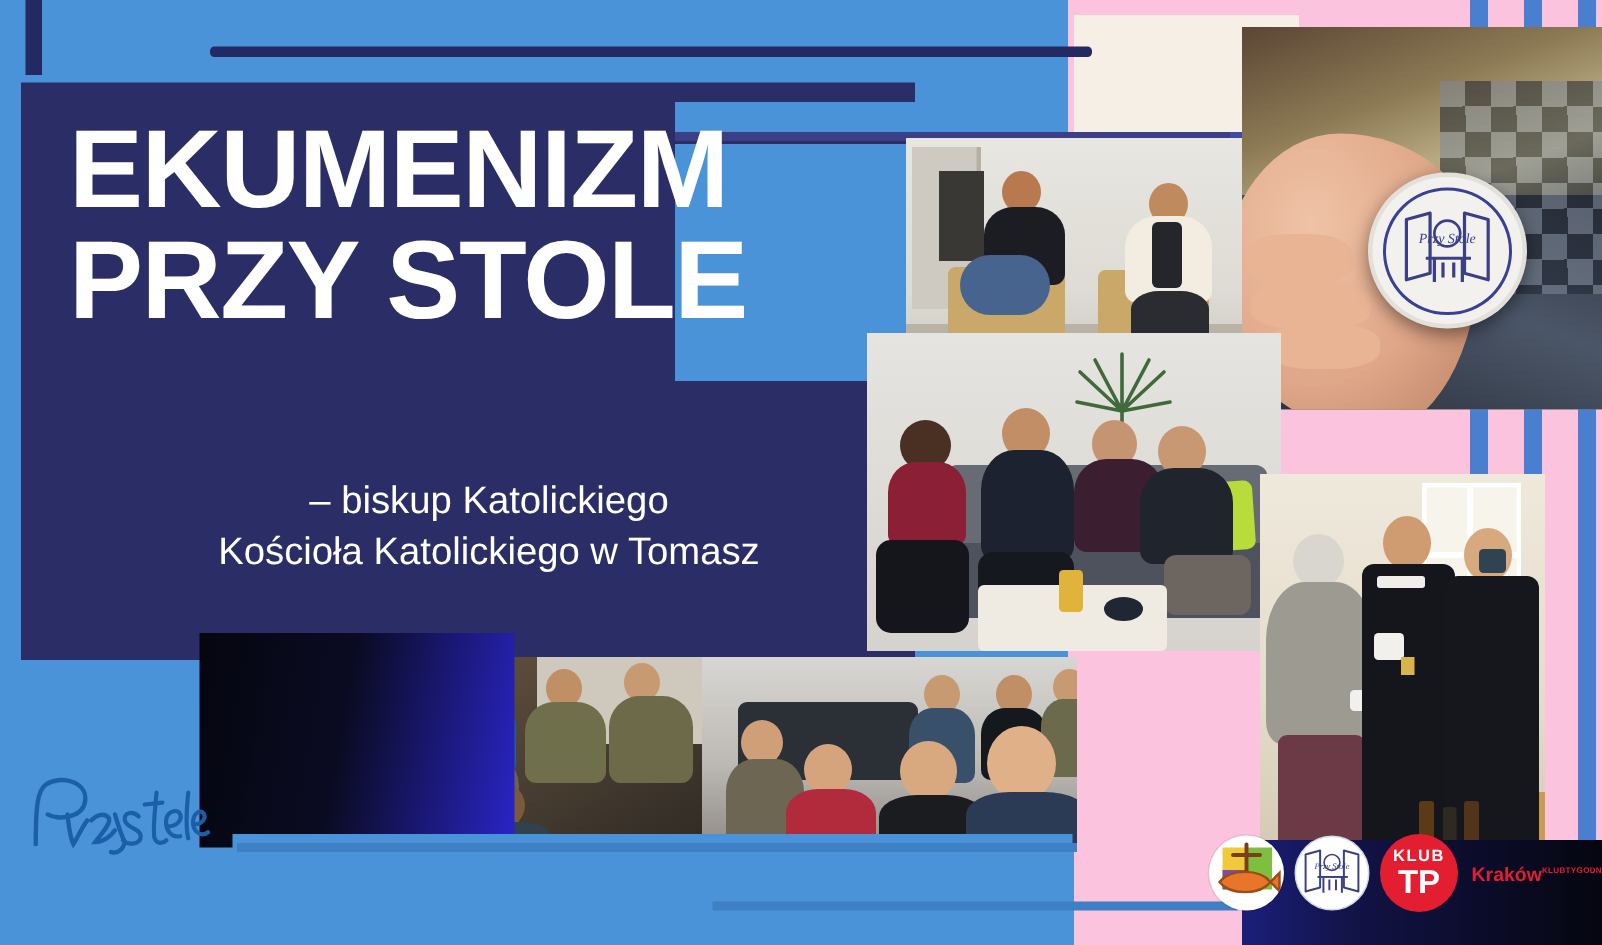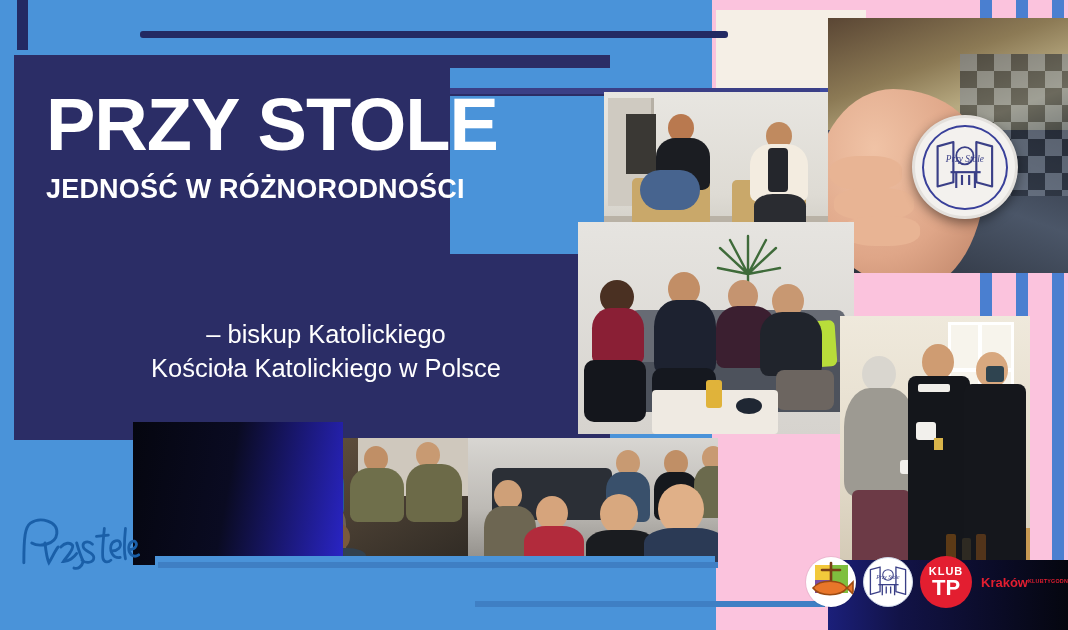--- a/index.html
+++ b/index.html
@@ -349,27 +349,27 @@
     <div class="abs" style="left:136px;bottom:4px;width:10px;height:30px;background:#52341a;border-radius:2px;"></div>
   </div>
 
   <div class="blue-bottom"></div>
   <div class="blue-bottom2"></div>
   <div class="dark-grad-r"></div>
   <div class="rule-b1"></div>
   <div class="rule-b2"></div>
 
   <div class="headline">
+    <div class="h-line" id="h1">EKUMENIZM</div>
     <div class="h-line" id="h2">PRZY STOLE</div>
-    <div class="h-line" id="h3">JEDNOŚĆ W RÓŻNORODNOŚCI</div>
   </div>
 
   <div class="guest">
     <span class="ln">– biskup Katolickiego</span>
-    <span class="ln">Kościoła Katolickiego w Polsce</span>
+    <span class="ln">Kościoła Katolickiego w Tomasz</span>
   </div>
 
   <svg id="brand-script" viewBox="0 0 200 100">
     <g fill="none" stroke="#1a5fa8" stroke-width="4.4" stroke-linecap="round">
       <path d="M24 86 C24 46 26 32 34 26 C48 16 76 22 74 42 C72 60 46 62 36 56"></path>
       <path d="M56 56 C58 74 60 82 62 86 C66 80 70 70 76 62"></path>
       <path d="M80 62 C86 56 94 54 98 60 C100 66 88 78 84 84 C92 84 100 78 104 72"></path>
       <path d="M104 56 C108 70 112 80 114 84 C112 92 106 96 100 94"></path>
     </g>
     <g fill="none" stroke="#1a5fa8" stroke-width="4.2" stroke-linecap="round">

